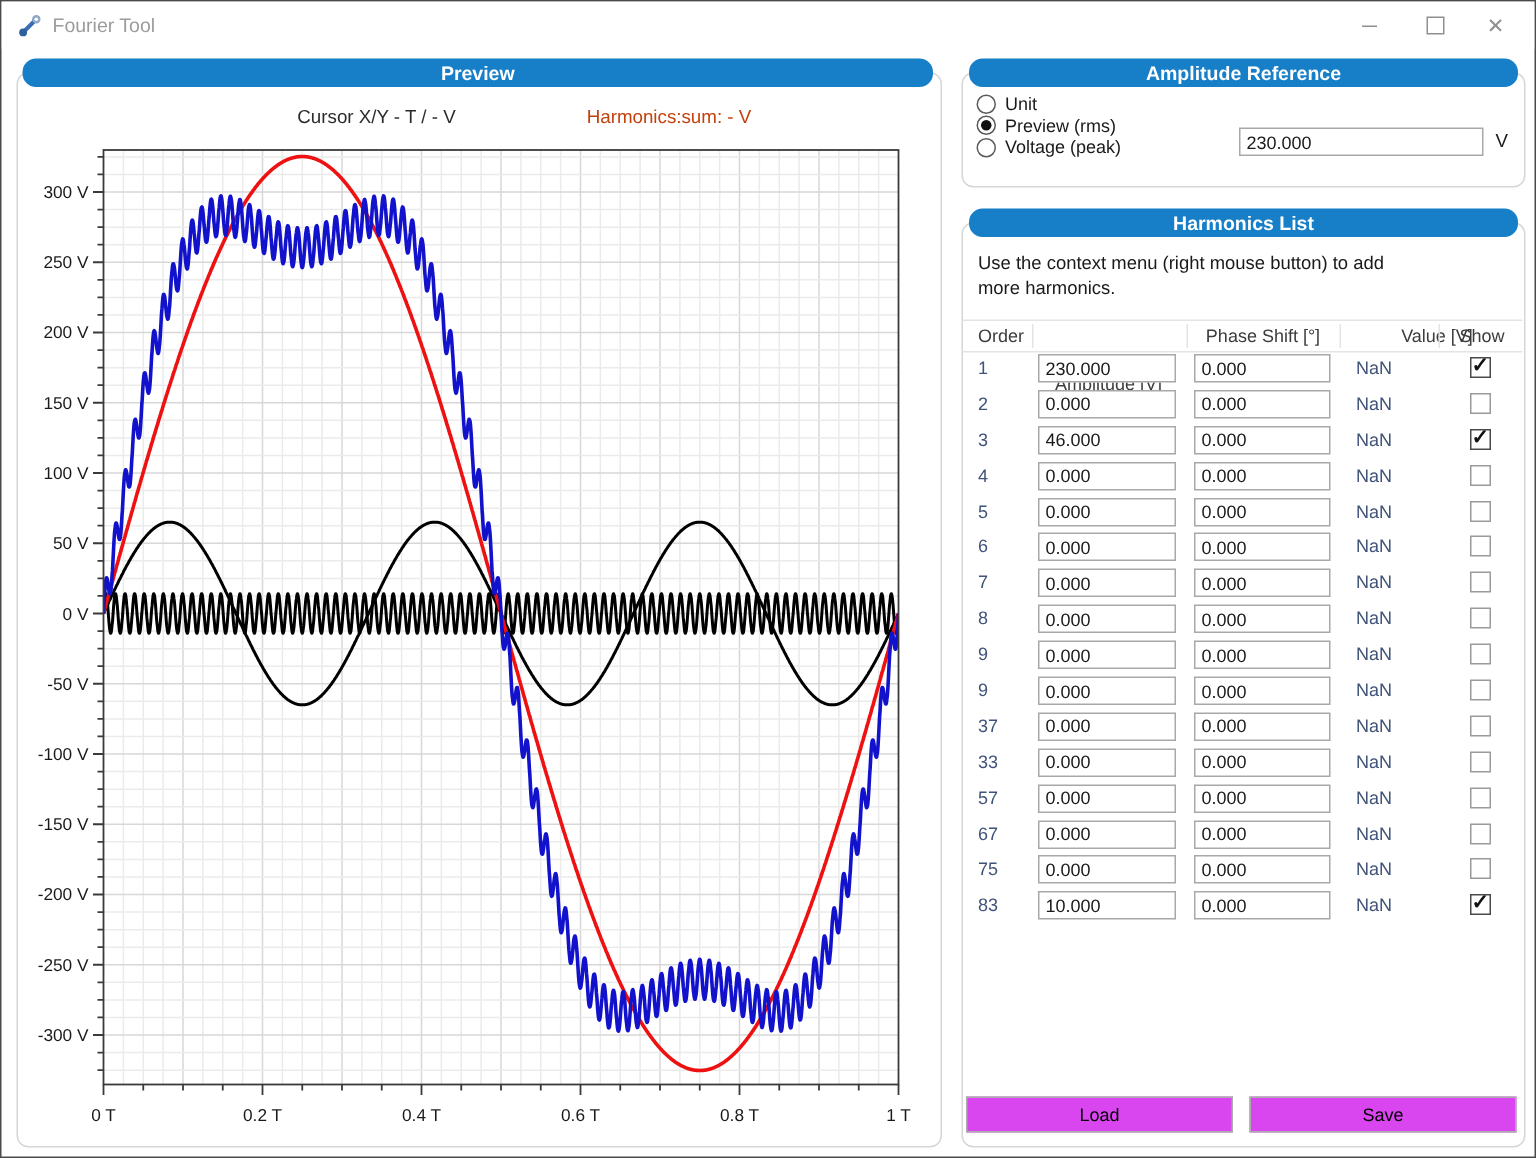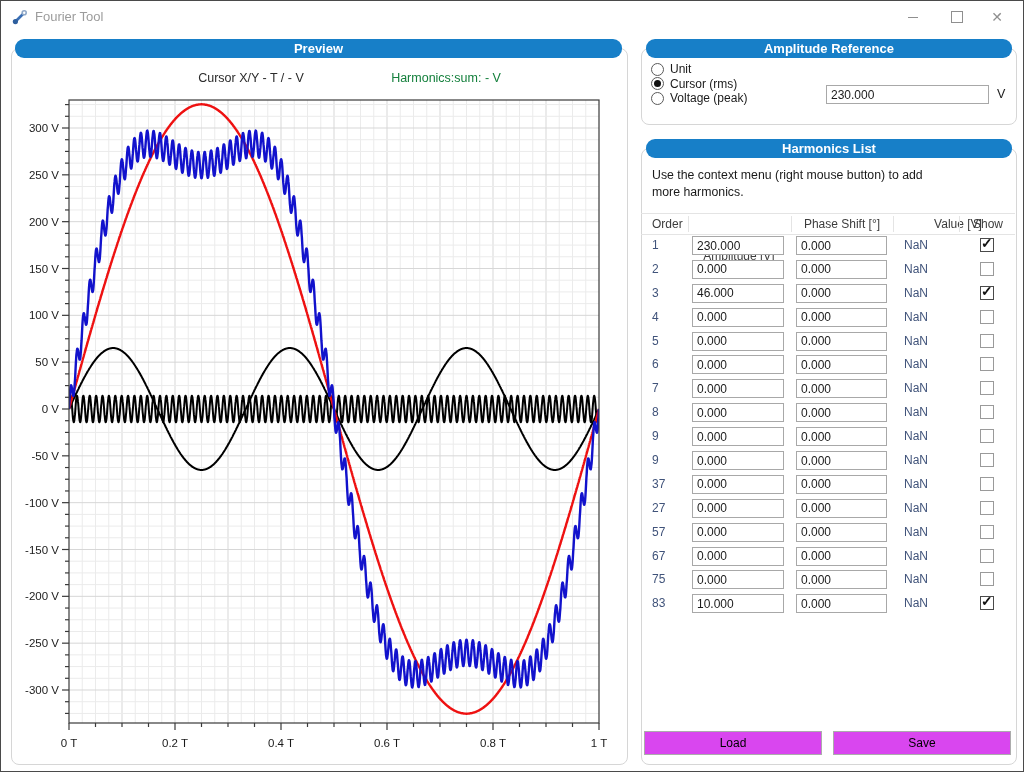--- a/index.html
+++ b/index.html
@@ -21,21 +21,21 @@
   .bluehdr{position:absolute;background:#177fc8;color:#fff;font-weight:bold;font-size:13px;
     text-align:center;border-radius:9px;height:19px;line-height:19px;z-index:3;}
   .preview-box{left:10px;top:47px;width:615px;height:715px;}
   .preview-hdr{left:14px;top:38px;width:607px;}
   .amp-box{left:640px;top:47px;width:374px;height:75px;}
   .amp-hdr{left:645px;top:38px;width:366px;}
   .harm-box{left:640px;top:147px;width:374px;height:615px;}
   .harm-hdr{left:645px;top:138px;width:366px;}
   
   .cursor-label{position:absolute;left:140px;top:70px;width:220px;text-align:center;font-size:12.5px;color:#2b2b2b;z-index:2;}
-  .sum-label{position:absolute;left:360px;top:70px;width:170px;text-align:center;font-size:12.5px;color:#15803d;z-index:2;}
+  .sum-label{position:absolute;left:360px;top:70px;width:170px;text-align:center;font-size:12.5px;color:#c2410c;z-index:2;}
   #chart-svg{position:absolute;left:10px;top:47px;z-index:1;}
   
   .radio-rows{position:absolute;left:650px;top:61px;z-index:4;}
   .radio-row{height:14.5px;display:flex;align-items:center;font-size:12px;color:#1a1a1a;}
   .radio{width:11px;height:11px;border:1px solid #5a5a5a;border-radius:50%;margin-right:6px;position:relative;background:#fff;flex:0 0 auto;}
   .radio.sel::after{content:"";position:absolute;left:2px;top:2px;width:7px;height:7px;border-radius:50%;background:#111;}
   .amp-input{position:absolute;left:825px;top:84px;width:157px;height:15px;border:1px solid #a8a8a8;
     font-size:12px;font-family:"Liberation Sans",sans-serif;padding:1px 0 1px 4px;color:#1a1a1a;z-index:4;}
   .amp-unit{position:absolute;left:996px;top:86px;font-size:12.5px;color:#1a1a1a;z-index:4;}
   
@@ -293,21 +293,21 @@
 
   <div class="groupbox amp-box"></div>
   <div class="bluehdr amp-hdr">Amplitude Reference</div>
   <div class="radio-rows">
       <div class="radio-row">
         <span class="radio"></span>
         <span>Unit</span>
       </div>
       <div class="radio-row">
         <span class="radio sel"></span>
-        <span>Cursor (rms)</span>
+        <span>Preview (rms)</span>
       </div>
       <div class="radio-row">
         <span class="radio"></span>
         <span>Voltage (peak)</span>
       </div>
     </div>
   <input class="amp-input" value="230.000" style="">
   <span class="amp-unit">V</span>
 
   <div class="groupbox harm-box"></div>
@@ -399,21 +399,21 @@
         <div class="chk"></div>
       </div>
       <div class="hrow">
         <span class="ord">37</span>
         <input class="cell-input in-amp" value="0.000" style="">
         <input class="cell-input in-phase" value="0.000" style="">
         <span class="val">NaN</span>
         <div class="chk"></div>
       </div>
       <div class="hrow">
-        <span class="ord">27</span>
+        <span class="ord">33</span>
         <input class="cell-input in-amp" value="0.000" style="">
         <input class="cell-input in-phase" value="0.000" style="">
         <span class="val">NaN</span>
         <div class="chk"></div>
       </div>
       <div class="hrow">
         <span class="ord">57</span>
         <input class="cell-input in-amp" value="0.000" style="">
         <input class="cell-input in-phase" value="0.000" style="">
         <span class="val">NaN</span>

